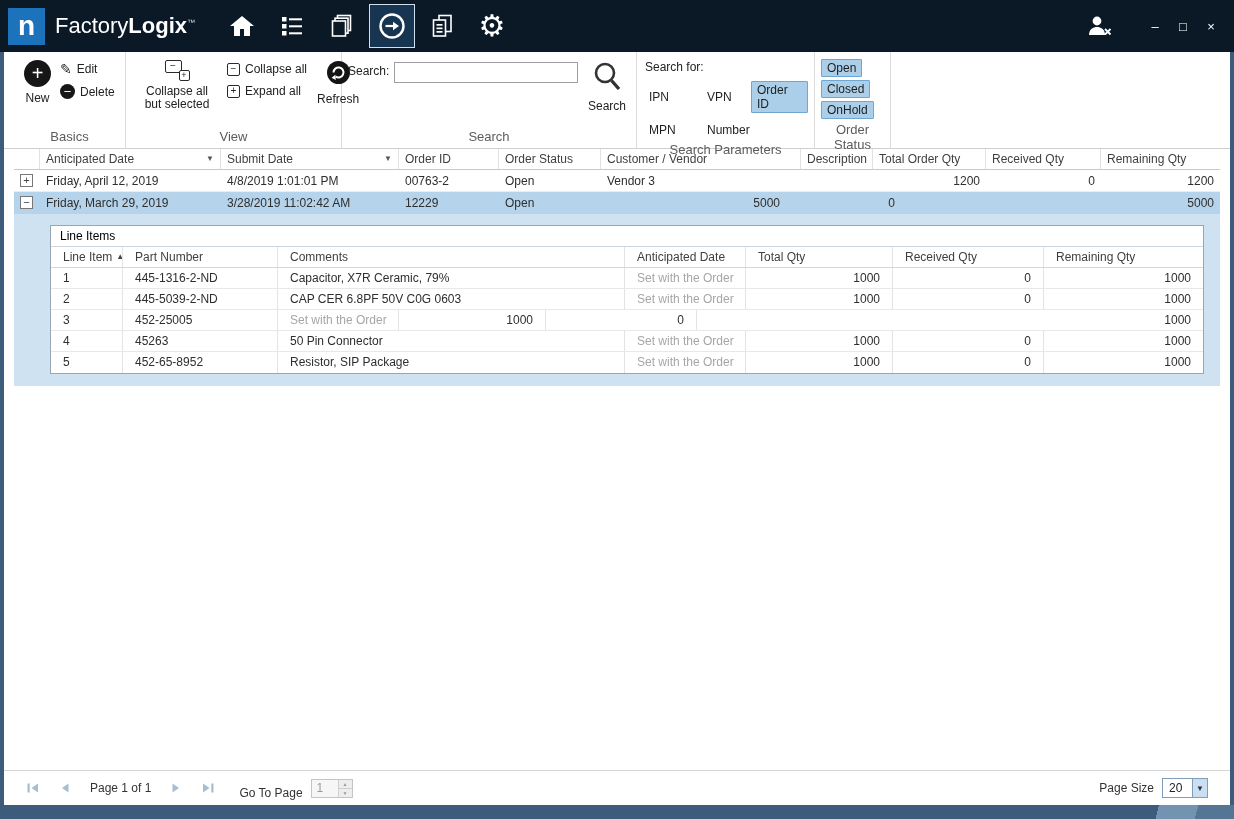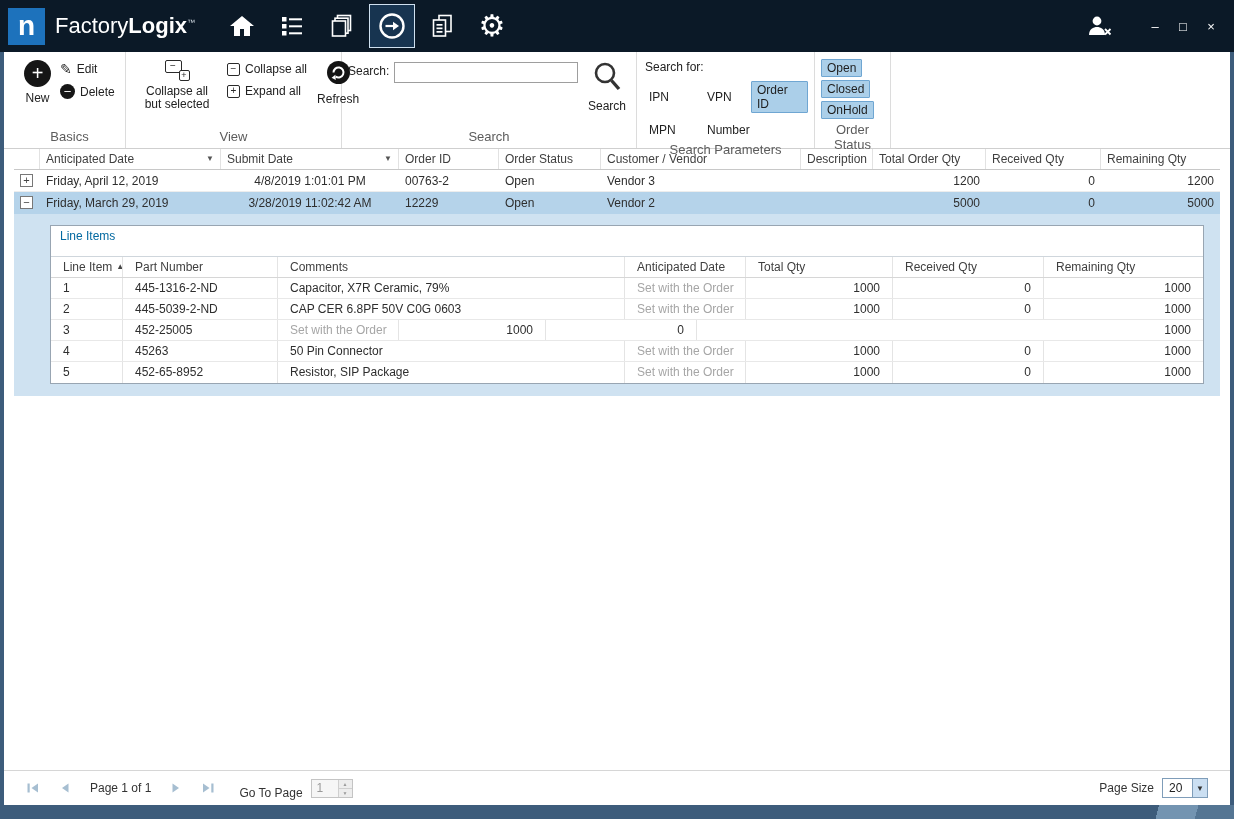--- a/index.html
+++ b/index.html
@@ -77,31 +77,31 @@
   .g-header { display:flex; height:21px; border-bottom:1px solid #c8c8c8; flex:none; }
   .g-header .gc { font-size:12px; color:#3f3f3f; line-height:20px; padding:0 6px; border-right:1px solid #e2e2e2;
                   display:flex; justify-content:space-between; align-items:center; overflow:hidden; white-space:nowrap; }
   .g-header .gc:last-child { border-right:none; }
   .dd { font-size:8px; color:#555; cursor:pointer; margin-left:4px; }
   .g-row { display:flex; height:22px; border-bottom:1px solid #ededed; align-items:center; font-size:12px;
            color:#2e2e2e; flex:none; cursor:default; }
   .g-row .gc { padding:0 6px; line-height:22px; white-space:nowrap; overflow:hidden; }
   .g-row.selected { background:#b5d3ea; border-bottom-color:#b5d3ea; }
   .c-exp { width:26px; flex:none; padding:0 !important; display:flex; align-items:center; }
-  .c-a { width:181px; flex:none; } .c-b { width:178px; flex:none;text-align:center; } .c-c { width:100px; flex:none; }
+  .c-a { width:181px; flex:none; } .c-b { width:178px; flex:none; } .c-c { width:100px; flex:none; }
   .c-d { width:102px; flex:none; } .c-e { width:200px; flex:none; } .c-f { width:72px; flex:none; }
   .c-g { width:113px; flex:none; } .c-h { width:115px; flex:none; } .c-i { flex:1; }
   .num { text-align:right; }
   .expander { display:inline-block; width:13px; height:13px; border:1px solid #777; background:#fff;
               line-height:11px; text-align:center; font-size:11px; color:#444; margin-left:6px; cursor:pointer; }
 
   
   .expand-area { background:#cfe2f1; padding:11px 16px 12px 36px; flex:none; }
   .li-panel { background:#fff; border:1px solid #98a5b2; }
-  .li-title { height:31px; line-height:21px; font-size:12px; color:#0369a1; padding-left:9px; border-bottom:1px solid #cfd6dc; }
+  .li-title { height:21px; line-height:21px; font-size:12px; color:#000000; padding-left:9px; border-bottom:1px solid #cfd6dc; }
   .li-header { display:flex; height:21px; border-bottom:1px solid #d6d6d6; }
   .li-header .lc { font-size:12px; color:#3f3f3f; line-height:20px; }
   .li-row { display:flex; height:21px; border-bottom:1px solid #e8e8e8; font-size:12px; color:#2e2e2e; }
   .li-row:last-child { border-bottom:none; }
   .lc { padding:0 12px; line-height:21px; border-right:1px solid #e4e4e4; white-space:nowrap; overflow:hidden; }
   .lc:last-child { border-right:none; }
   .l-num { width:72px; flex:none; display:flex; align-items:center; gap:4px; }
   .l-part { width:155px; flex:none; } .l-com { width:347px; flex:none; } .l-date { width:121px; flex:none; }
   .l-tot { width:147px; flex:none; } .l-rec { width:151px; flex:none; } .l-rem { flex:1; }
   .sort { font-size:8px; color:#444; }
@@ -351,21 +351,20 @@
       </div>
 
       <div class="g-row selected">
         <div class="gc c-exp">
             <span class="expander">−</span>
           </div>
         <div class="gc c-a">Friday, March 29, 2019</div>
         <div class="gc c-b">3/28/2019 11:02:42 AM</div>
         <div class="gc c-c">12229</div>
         <div class="gc c-d">Open</div>
-        <div class="gc c-e">Vendor 2</div>
         <div class="gc c-f"></div>
         <div class="gc c-g num">5000</div>
         <div class="gc c-h num">0</div>
         <div class="gc c-i num">5000</div>
       </div>
 
       <div class="expand-area">
         <div class="li-panel">
           <div class="li-title">Line Items</div>
 

